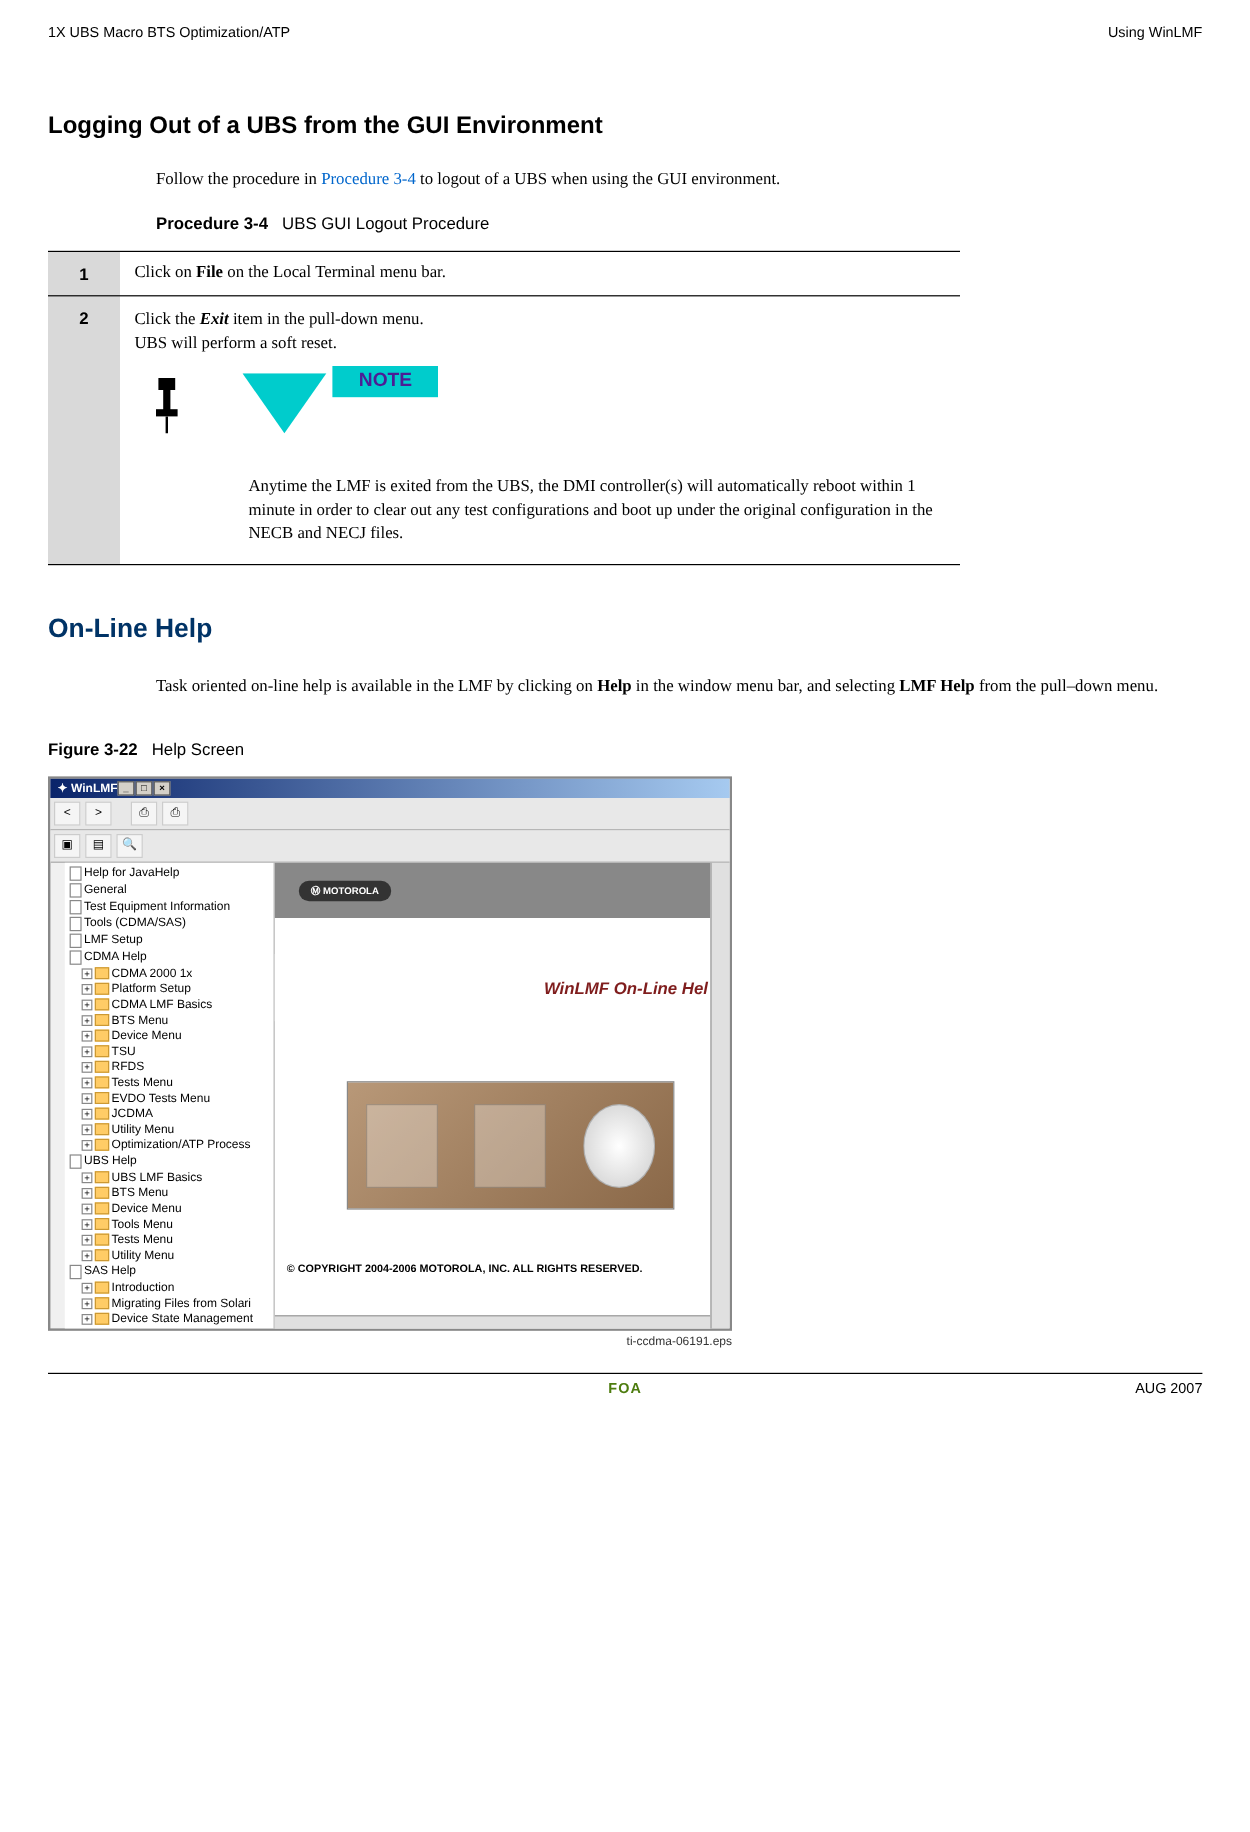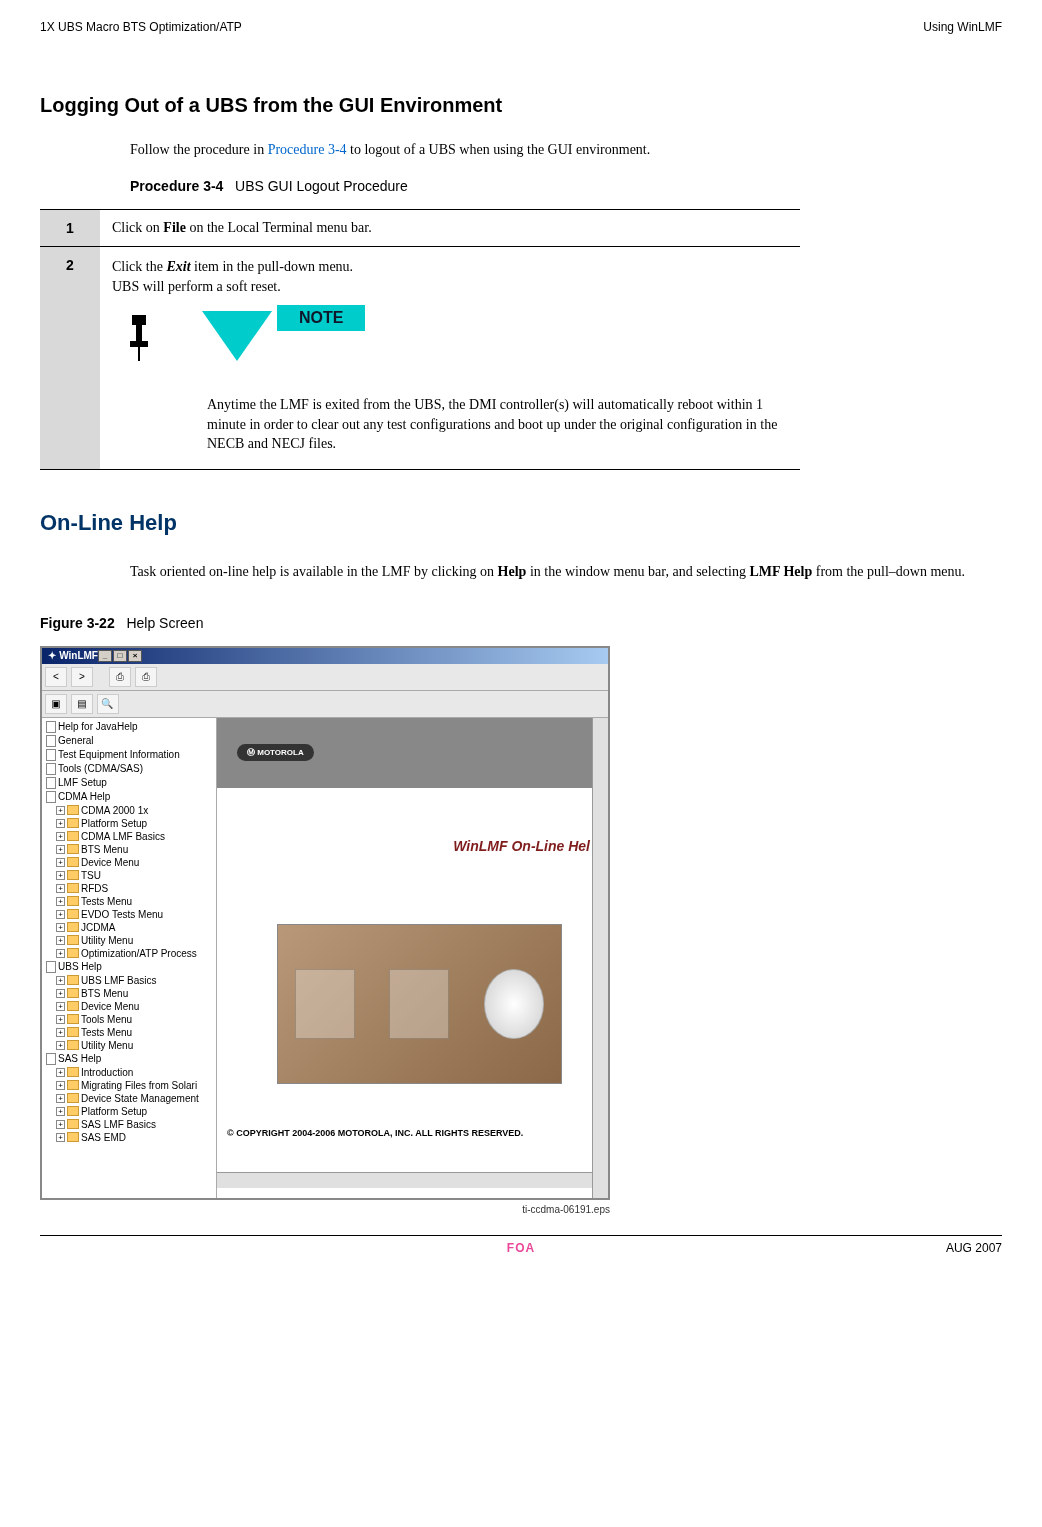--- a/index.html
+++ b/index.html
@@ -66,21 +66,21 @@
       display: flex;
       align-items: flex-start;
       gap: 0;
     }
     .note-triangle {
       position: relative;
       margin-left: 30px;
     }
     .note-label {
       background: #00cccc;
-      color: #0f172a;
+      color: #4c1d95;
       font-family: Arial, sans-serif;
       font-weight: bold;
       padding: 4px 22px;
       font-size: 16px;
       display: inline-block;
       margin-left: -5px;
       position: relative;
       top: -6px;
     }
     .note-text {
@@ -152,21 +152,22 @@
       width: 22px;
       height: 20px;
       border: 1px solid #ccc;
       background: #f5f5f5;
       text-align: center;
       line-height: 18px;
       font-size: 10px;
     }
     .winlmf-body {
       display: flex;
-      height: 480px;
+      height: 388px;
+      margin-left: 12px;
     }
     .tree-panel {
       width: 175px;
       background: #fff;
       border-right: 1px solid #aaa;
       padding: 2px;
       font-size: 10px;
       overflow: hidden;
     }
     .tree-item {
@@ -283,21 +284,21 @@
     .footer-row {
       display: flex;
       justify-content: space-between;
       font-family: Verdana, Arial, sans-serif;
       font-size: 12px;
     }
     .footer-center {
       position: absolute;
       left: 50%;
       transform: translateX(-50%);
-      color: #ec4899;
+      color: #4d7c0f;
       font-weight: bold;
       letter-spacing: 1px;
     }
     .footer-container {
       position: relative;
     }
   </style>
 </head>
 <body>
 

